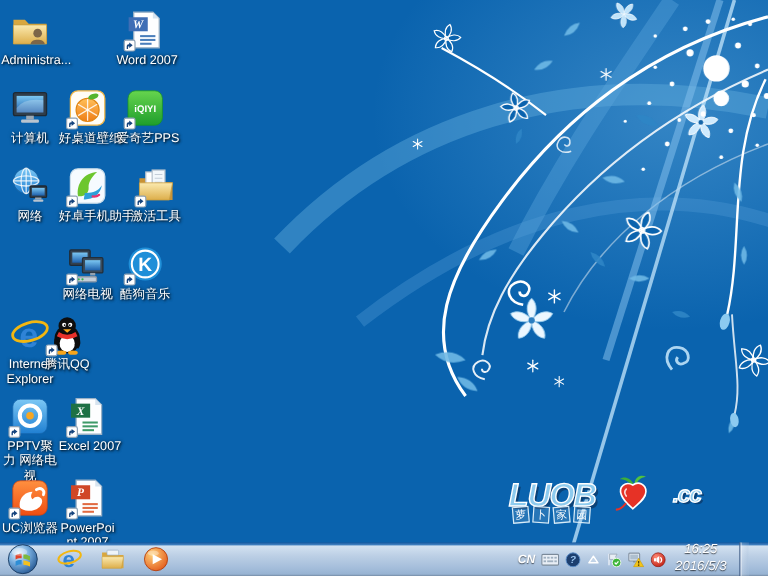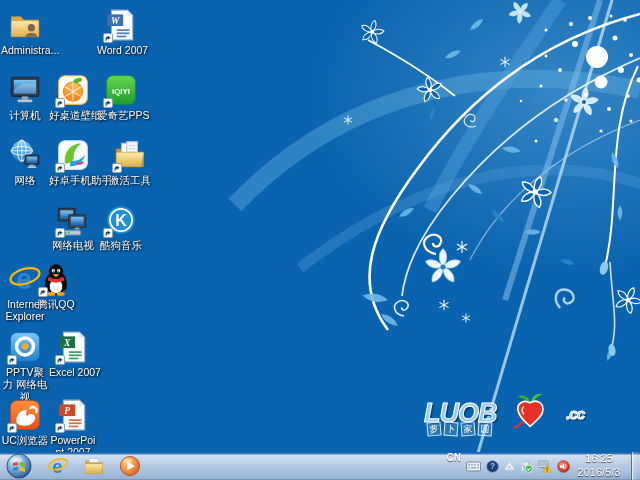--- a/index.html
+++ b/index.html
@@ -34,21 +34,21 @@
     background:linear-gradient(180deg,#16599f 0px,#3f7fc0 2px,#d3e2f1 3px,#bccfe5 40%,#a5bedb 75%,#93b0d0 100%);
     box-shadow:inset 0 -1px 0 rgba(0,0,0,.15);
   }
   .tb-btn{position:absolute;top:2px;width:32px;height:24px;display:flex;align-items:center;justify-content:center;}
   .tb-btn svg{display:block;}
   .start-orb{position:absolute;left:6px;top:1px;width:26px;height:26px;}
   .start-orb svg{width:100%;height:100%;display:block;}
 
   .tray{
     position:absolute;right:0;top:0;bottom:0;
-    display:flex;gap:5px;padding-right:1px;
+    display:flex;align-items:center;gap:5px;padding-right:16px;font-style:italic;
   }
   .tray-lang{font-size:10px;font-weight:bold;color:#fff;text-shadow:0 1px 1px rgba(0,0,0,.6);}
   .tray-ico{display:flex;align-items:center;justify-content:center;}
   .tray-ico svg{display:block;}
   .clock{
     width:48px;text-align:center;color:#fff;font-size:11px;line-height:1.25;
     text-shadow:0 1px 1px rgba(0,0,0,.7);
   }
   .show-desktop{
     width:7px;height:100%;margin-left:3px;
@@ -59,21 +59,21 @@
 
   
   .logo{position:absolute;left:424px;top:391px;width:160px;height:54px;}
   .logo-row{display:flex;align-items:center;gap:21px;}
   .logo-main,.logo-suffix{
     font-weight:bold;font-style:italic;letter-spacing:-1px;
     color:#8ecbee;-webkit-text-stroke:1.1px #ffffff;
     text-shadow:2px 2px 0 rgba(10,60,110,.85);
   }
   .logo-main{font-size:27px;}
-  .logo-suffix{font-size:15px;margin-left:-3px;}
+  .logo-suffix{font-size:19px;margin-left:-3px;}
   .logo-radish{width:46px;height:48px;margin-left:-5px;margin-top:-4px;}
   .stamps{position:absolute;left:3px;top:31px;display:flex;gap:3px;}
   .stamp{
     width:12px;height:12px;border:1px solid #d8ecf8;background:rgba(255,255,255,.12);
     color:#fff;font-size:9px;line-height:12px;text-align:center;
   }
   .stamp:nth-child(odd){transform:rotate(-5deg);}
   .stamp:nth-child(even){transform:rotate(4deg);}
 </style>
 </head>

